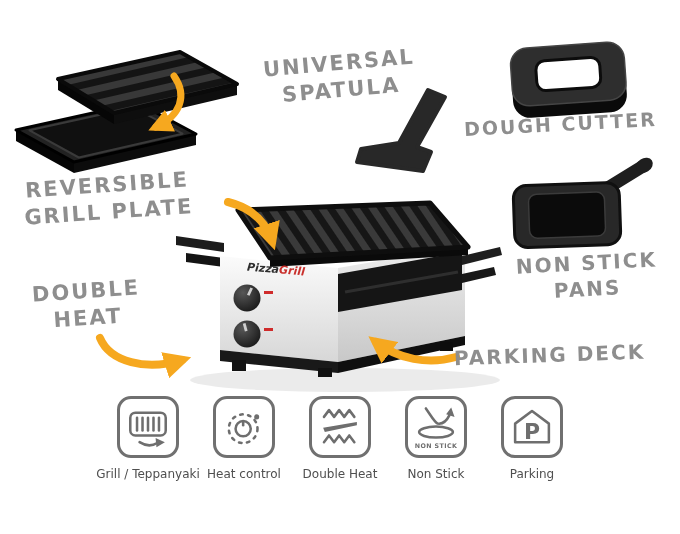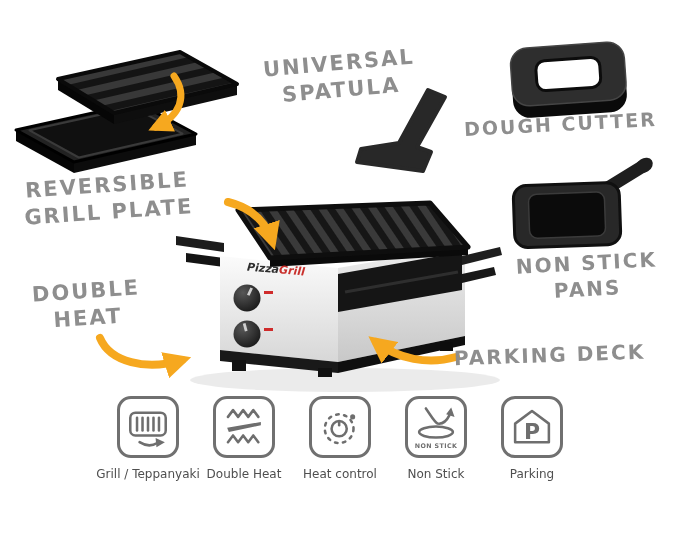--- a/index.html
+++ b/index.html
@@ -180,47 +180,47 @@
           </g>
           <polygon points="41,45 52,50 42,56" fill="#6E6E6E"></polygon>
         </svg>
       </div>
       <div class="flabel">Grill / Teppanyaki</div>
     </div>
 
     <div class="feature">
       <div class="fbox">
         <svg viewBox="0 0 64 64">
-          <g fill="none" stroke="#6E6E6E" stroke-width="3" stroke-linecap="round" stroke-linejoin="round">
-            <path d="M13,20 L19,12 L25,20 L31,12 L37,20 L43,12 L49,20"></path>
-            <path d="M13,50 L19,42 L25,50 L31,42 L37,50 L43,42 L49,50"></path>
-          </g>
-          <polygon points="12,33 52,26 52,30 14,38" fill="#6E6E6E"></polygon>
-        </svg>
-      </div>
-      <div class="flabel">Double Heat</div>
-    </div>
-
-    <div class="feature">
-      <div class="fbox">
-        <svg viewBox="0 0 64 64">
           <g fill="none" stroke="#6E6E6E" stroke-width="3" stroke-linecap="round">
             <circle cx="31" cy="34" r="17" stroke-dasharray="3 6.5"></circle>
             <circle cx="31" cy="34" r="9"></circle>
             <line x1="31" y1="26" x2="31" y2="30"></line>
           </g>
           <circle cx="47" cy="20" r="3" fill="#6E6E6E"></circle>
         </svg>
       </div>
       <div class="flabel">Heat control</div>
     </div>
 
     <div class="feature">
       <div class="fbox">
         <svg viewBox="0 0 64 64">
+          <g fill="none" stroke="#6E6E6E" stroke-width="3" stroke-linecap="round" stroke-linejoin="round">
+            <path d="M13,20 L19,12 L25,20 L31,12 L37,20 L43,12 L49,20"></path>
+            <path d="M13,50 L19,42 L25,50 L31,42 L37,50 L43,42 L49,50"></path>
+          </g>
+          <polygon points="12,33 52,26 52,30 14,38" fill="#6E6E6E"></polygon>
+        </svg>
+      </div>
+      <div class="flabel">Double Heat</div>
+    </div>
+
+    <div class="feature">
+      <div class="fbox">
+        <svg viewBox="0 0 64 64">
           <g fill="none" stroke="#6E6E6E" stroke-width="3" stroke-linecap="round">
             <ellipse cx="32" cy="38" rx="20" ry="6.5"></ellipse>
             <path d="M20,10 C27,20 30,26 34,28 C40,29 45,24 48,18"></path>
           </g>
           <polygon points="50,9 54,20 44,17" fill="#6E6E6E"></polygon>
           <text x="32" y="57" font-size="7.5" letter-spacing="0.5" text-anchor="middle" fill="#6E6E6E" font-weight="bold">NON STICK</text>
         </svg>
       </div>
       <div class="flabel">Non Stick</div>
     </div>

